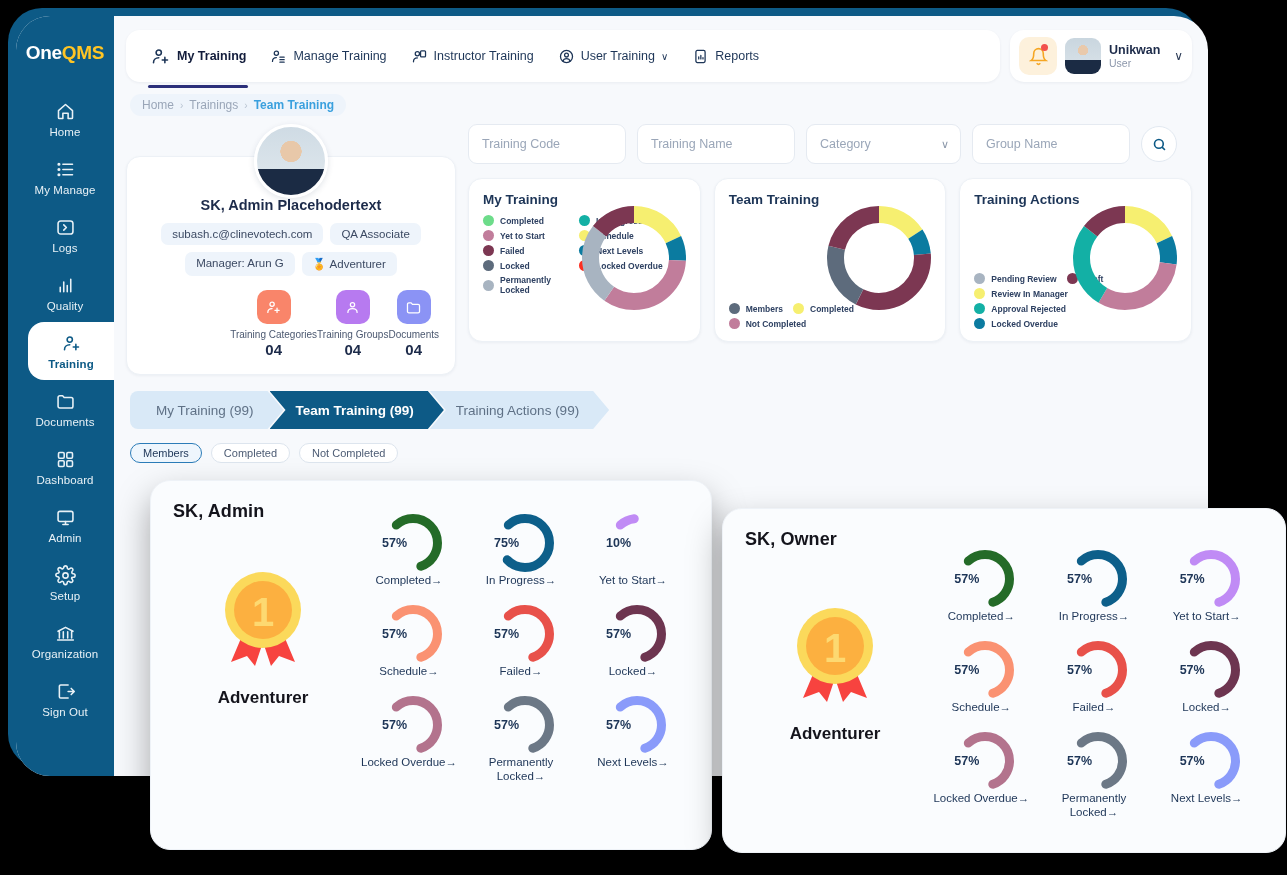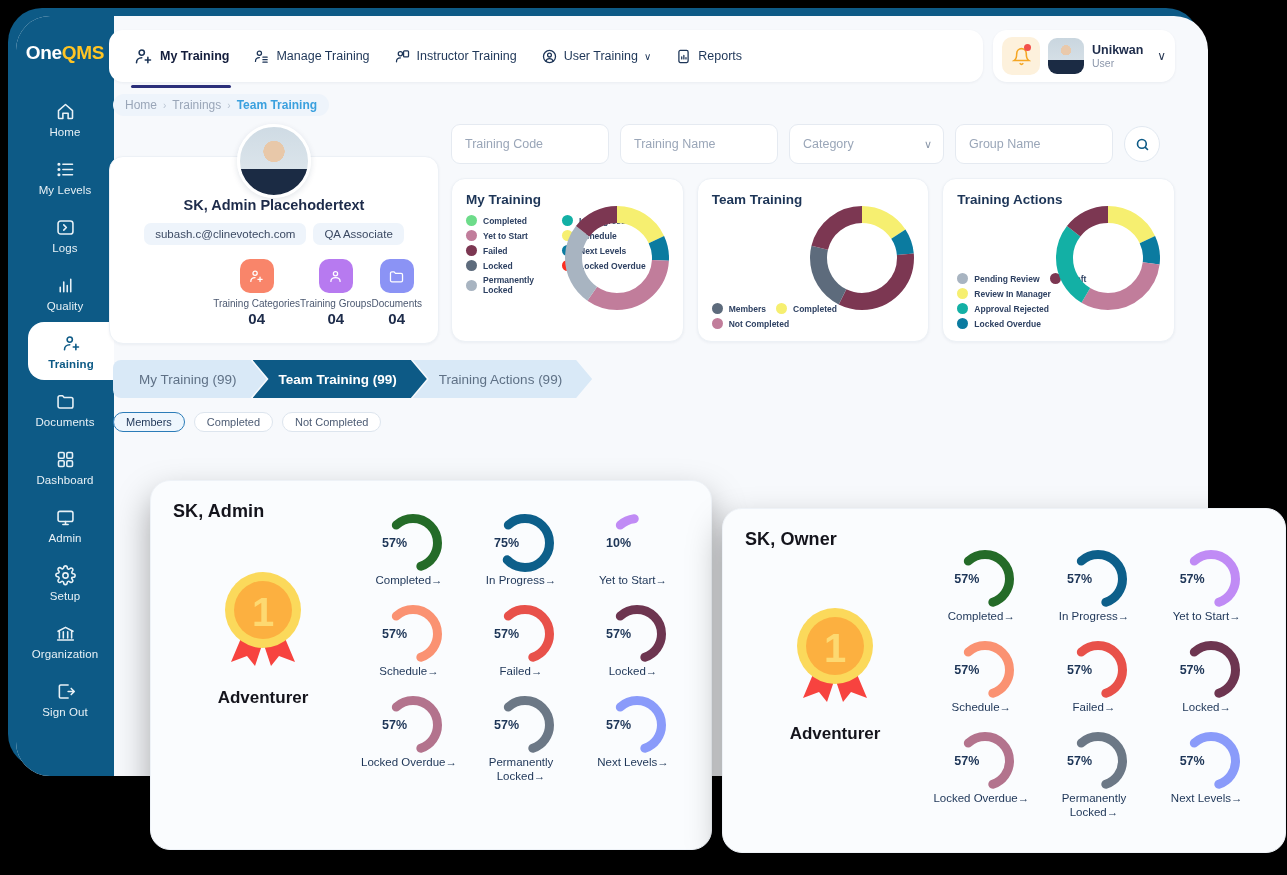--- a/index.html
+++ b/index.html
@@ -49,21 +49,21 @@
   .nav-item svg { display:block; }
   .nav-item.active {
     background: #ffffff; color: #0d5a86;
     border-radius: 16px 0 0 16px;
     width: 86px; margin-left: 12px;
   }
   .nav-item.active .nav-label { font-weight: bold; }
 
   
   .main {
-    position: absolute; left: 81px; top: 0;
+    position: absolute; left: 98px; top: 0;
     width: 1094px; height: 760px;
     padding: 14px 16px 0 12px;
   }
 
   
   .topbar { display: flex; align-items: flex-start; gap: 10px; }
   .tabsbar {
     flex: 1; height: 52px; background: #fff; border-radius: 14px;
     display: flex; align-items: center; padding-left: 16px; gap: 8px;
     box-shadow: 0 1px 3px rgba(20,40,70,.06);
@@ -244,21 +244,21 @@
   </div>
   <div class="nav-item">
     <span>
                 <svg width="21" height="21" viewBox="0 0 24 24" fill="none" stroke="currentColor" stroke-width="1.8" stroke-linecap="round" stroke-linejoin="round">
                   <path d="M9 6h11M9 12h11M9 18h11"></path>
                   <circle cx="4.5" cy="6" r=".9" fill="currentColor"></circle>
                   <circle cx="4.5" cy="12" r=".9" fill="currentColor"></circle>
                   <circle cx="4.5" cy="18" r=".9" fill="currentColor"></circle>
                 </svg>
               </span>
-    <span class="nav-label">My Levels</span>
+    <span class="nav-label">My Manage</span>
   </div>
   <div class="nav-item">
     <span>
                 <svg width="21" height="21" viewBox="0 0 24 24" fill="none" stroke="currentColor" stroke-width="1.8" stroke-linecap="round" stroke-linejoin="round">
                   <rect x="3.5" y="4.5" width="17" height="15" rx="3"></rect>
                   <path d="M10 9l3 3-3 3"></path>
                 </svg>
               </span>
     <span class="nav-label">Logs</span>
   </div>
@@ -426,20 +426,27 @@
         
         <div class="content-row">
 
           <div class="left-col">
             <div class="avatar-lg"></div>
             <div class="profile-card">
               <div class="profile-name">SK, Admin Placehodertext</div>
               <div class="chips">
                 <span class="chip">subash.c@clinevotech.com</span>
                 <span class="chip">QA Associate</span>
+              </div>
+              <div class="chips" style="margin-top:7px">
+                <span class="chip">Manager: Arun G</span>
+                <span class="chip">
+                  <span>🏅</span>
+                  <span>Adventurer</span>
+                </span>
               </div>
               <div class="stats" id="profile-stats">
   <div class="stat">
     <div class="ico" style="background:#f9856a">
                       <svg width="17" height="17" viewBox="0 0 24 24" fill="none" stroke="currentColor" stroke-width="1.8" stroke-linecap="round" stroke-linejoin="round">
                         <circle cx="10" cy="7.5" r="3"></circle>
                         <path d="M4 19c0-3.3 2.7-5.5 6-5.5"></path>
                         <path d="M17 13v6M14 16h6"></path>
                       </svg>
                     </div>

